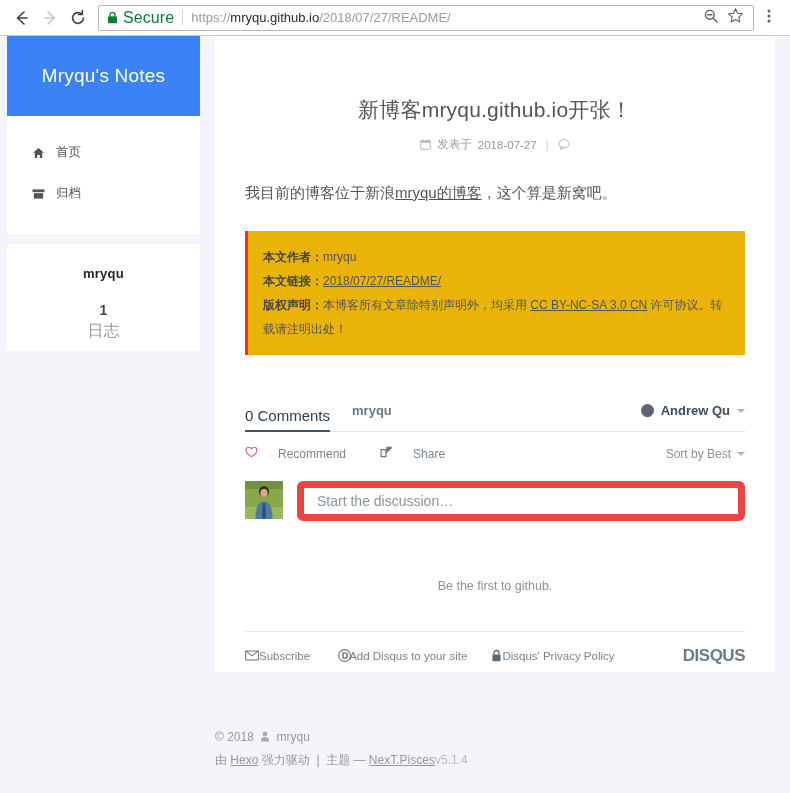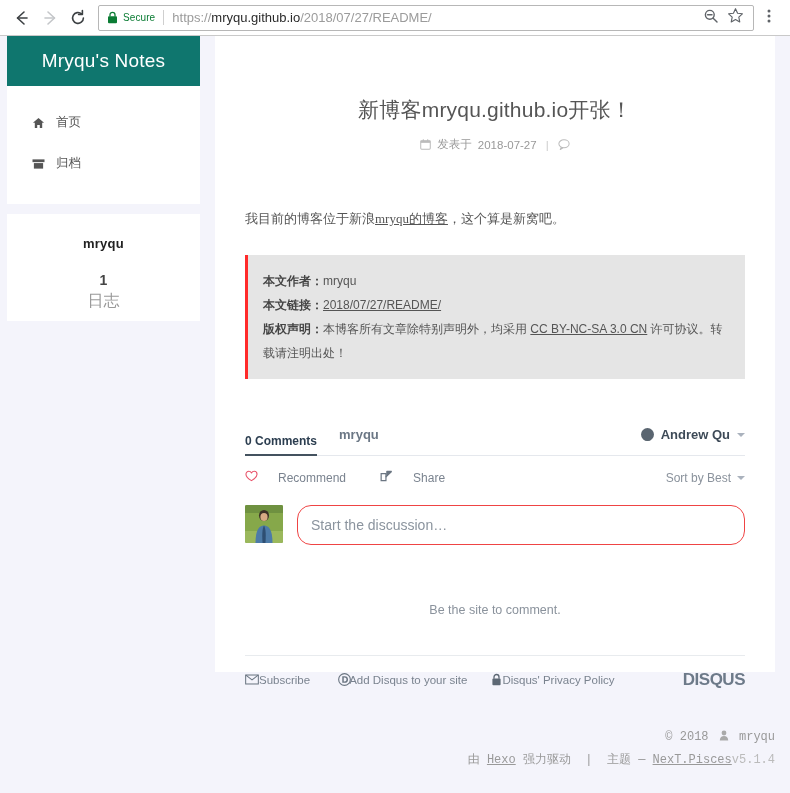--- a/index.html
+++ b/index.html
@@ -34,21 +34,21 @@
     margin-left: 6px; margin-right: 2px;
     border: 1px solid #b7b7b7;
     border-radius: 2px;
     background: #fff;
     display: flex; align-items: center;
     padding: 0 6px 0 8px;
     min-width: 0;
   }
   #lock-icon { flex: 0 0 auto; margin-right: 5px; display:flex; align-items:center;}
   #secure-label {
-    color: #0b7c34; font-size: 10px;
+    color: #0b7c34; font-size: 16px;
     letter-spacing: .1px;
     flex: 0 0 auto;
   }
   #omnibox-sep {
     width: 1px; height: 15px; background: #cfcfcf;
     margin: 0 8px; flex: 0 0 auto;
   }
   #url-text {
     font-size: 13px; color: #9b9b9b;
     white-space: nowrap; overflow: hidden;
@@ -67,22 +67,22 @@
     overflow: hidden;
   }
 
   
   #sidebar {
     position: absolute;
     left: 7px; top: 0;
     width: 193px;
   }
   #site-header {
-    background: #0f766e;
-    height: 50px;
+    background: #3b82f6;
+    height: 80px;
     display: flex; align-items: center; justify-content: center;
   }
   #site-title {
     color: #fff;
     font-size: 19px;
     font-weight: normal;
     letter-spacing: .2px;
   }
   #site-nav {
     background: #fff;
@@ -140,34 +140,33 @@
     text-align: center;
     font-size: 11.5px;
     color: #999;
     display: flex; align-items: center; justify-content: center;
     gap: 6px;
   }
   #post-meta .meta-icon { display: inline-flex; align-items:center; color:#bbb; }
   #post-meta .meta-sep { color: #ccc; margin: 0 3px; }
 
   #post-body {
-    margin-top: 55px;
-    font-size: 13px;
+    margin-top: 27px;
+    font-size: 15px;
     color: #555;
     line-height: 1.8;
-    font-family: Liberation Serif, serif;
   }
   #post-body a.inline-link {
     color: #555; text-decoration: underline;
   }
 
   #copyright-box {
     margin-top: 25px;
     border-left: 3px solid #ff2a2a;
-    background: #e5e5e5;
+    background: #eab308;
     padding: 14px 16px 14px 15px;
     font-size: 12px;
     color: #555;
     line-height: 2;
   }
   #copyright-box .cr-key { font-weight: bold; color: #444; }
   #copyright-box a { color: #555; text-decoration: underline; }
 
   
   #disqus {
@@ -175,21 +174,21 @@
     font-size: 12.5px;
     color: #55606e;
   }
   #disqus-header {
     display: flex; align-items: flex-end;
     border-bottom: 1px solid #e5e8ed;
     padding-bottom: 7px;
     position: relative;
   }
   #disqus-count {
-    font-weight: bold; font-size: 12px; color: #2c3e50;
+    font-weight: normal; font-size: 15px; color: #2c3e50;
     padding-bottom: 6px;
     border-bottom: 2px solid #44525f;
     margin-bottom: -8px;
   }
   #disqus-forum {
     margin-left: 22px; font-weight: bold;
     color: #6b7785; font-size: 13px;
     padding-bottom: 6px;
   }
   #disqus-user {
@@ -234,22 +233,22 @@
     flex: 0 0 auto;
     border-radius: 2px;
     overflow: hidden;
     position: relative;
     background: #78a03c;
   }
   #composer-input {
     flex: 1 1 auto;
     margin-left: 14px;
     height: 40px;
-    border: 1px solid #ef4444;
-    border-radius: 14px;
+    border: 7px solid #ef4444;
+    border-radius: 6px;
     background: #fff;
     display: flex; align-items: center;
     padding: 0 13px;
     color: #8b949e;
     font-size: 14px;
   }
 
   #disqus-empty {
     text-align: center;
     color: #8a929c;
@@ -274,25 +273,24 @@
     font-size: 17px;
     color: #6d7a89;
     letter-spacing: -.5px;
   }
 
   
   #site-footer {
     position: absolute;
     left: 215px; top: 690px;
     width: 560px;
-    text-align: right;
+    text-align: left;
     color: #999;
     font-size: 12px;
     line-height: 1.9;
-    font-family: Liberation Mono, monospace;
   }
   #site-footer a { color: #999; text-decoration: underline; }
   #site-footer .no-underline { text-decoration: none; }
   .footer-person-icon { display: inline-flex; vertical-align: -1px; margin: 0 3px; }
   #footer-version { color: #bbb; }
 </style>
 </head>
 <body>
 
 <div id="browser-chrome">
@@ -487,21 +485,21 @@
             <rect y="26" width="38" height="12" fill="#9bb85c"></rect>
             <ellipse cx="19" cy="10.5" rx="5" ry="5.6" fill="#3d3226"></ellipse>
             <ellipse cx="19" cy="12" rx="3.6" ry="4" fill="#d8ab84"></ellipse>
             <path d="M10.5 38 C10.5 25 14 20.5 19 20.5 C24 20.5 27.5 25 27.5 38 Z" fill="#4d7ba8"></path>
             <path d="M19 20.5 C21 24 21 31 20.4 38 L17.6 38 C17 31 17 24 19 20.5 Z" fill="#2e4f73"></path>
           </svg>
         </div>
         <div id="composer-input">Start the discussion…</div>
       </div>
 
-      <div id="disqus-empty">Be the site to comment.</div>
+      <div id="disqus-empty">Be the first to github.</div>
 
       <div id="disqus-footer">
         <a class="footer-link" href="#" style="color:#7a838f;text-decoration:none">
           <span>
             <svg width="14" height="11" viewBox="0 0 15 11">
               <rect x="0.7" y="0.7" width="13.6" height="9.6" fill="none" stroke="#6b7682" stroke-width="1.1"></rect>
               <path d="M0.9 0.9 L7.5 6 L14.1 0.9" fill="none" stroke="#6b7682" stroke-width="1.1"></path>
             </svg>
           </span>
           <span>Subscribe</span>

